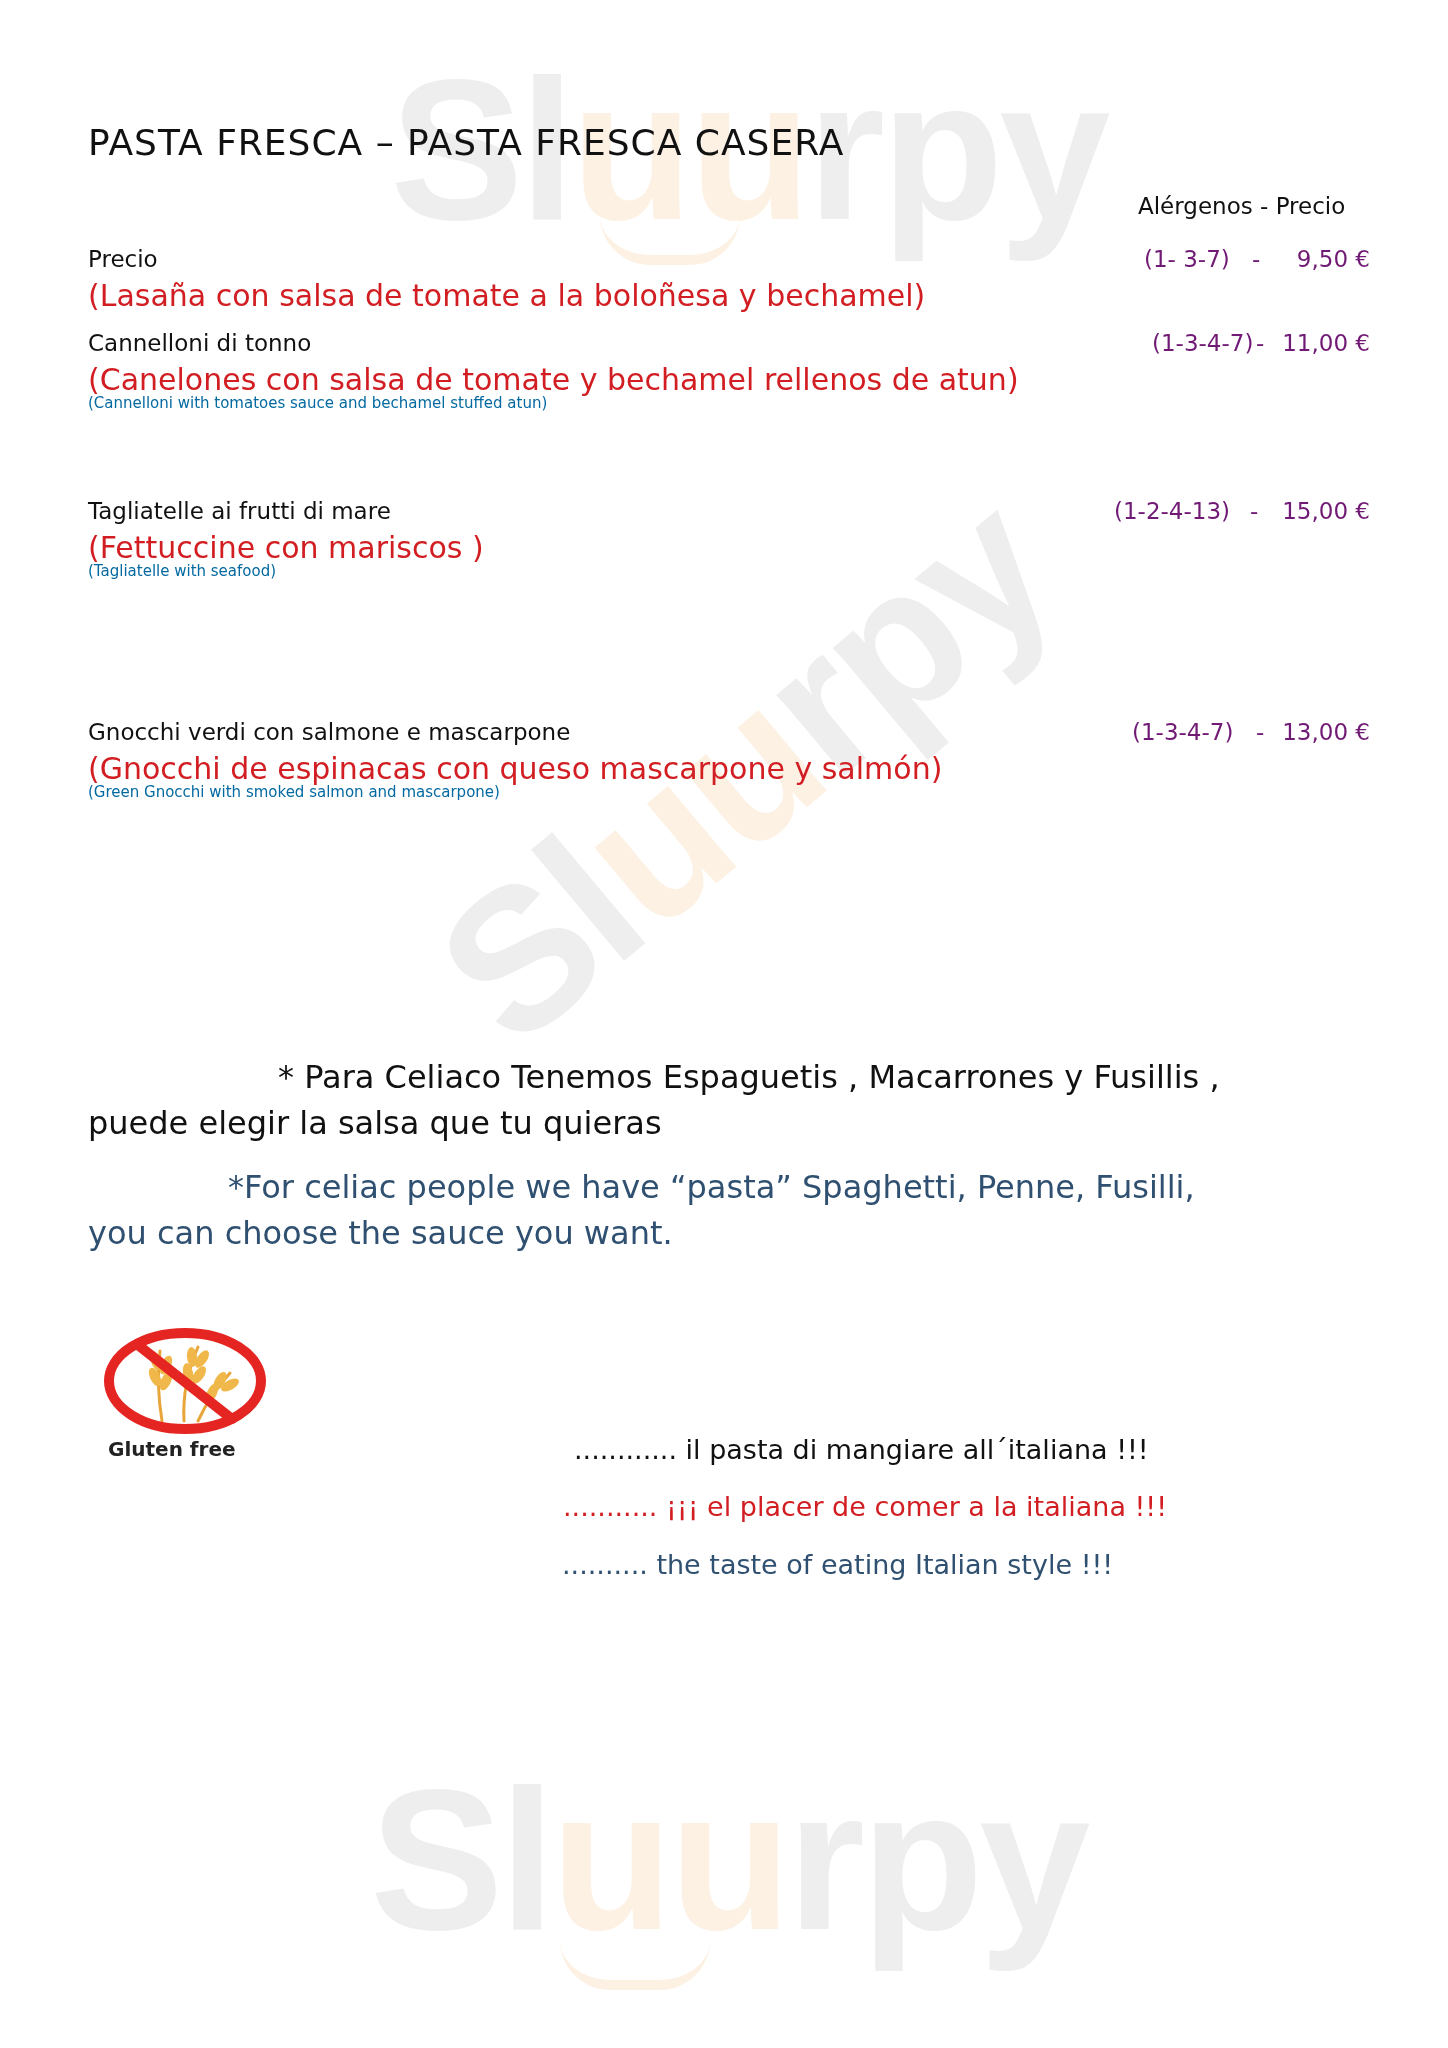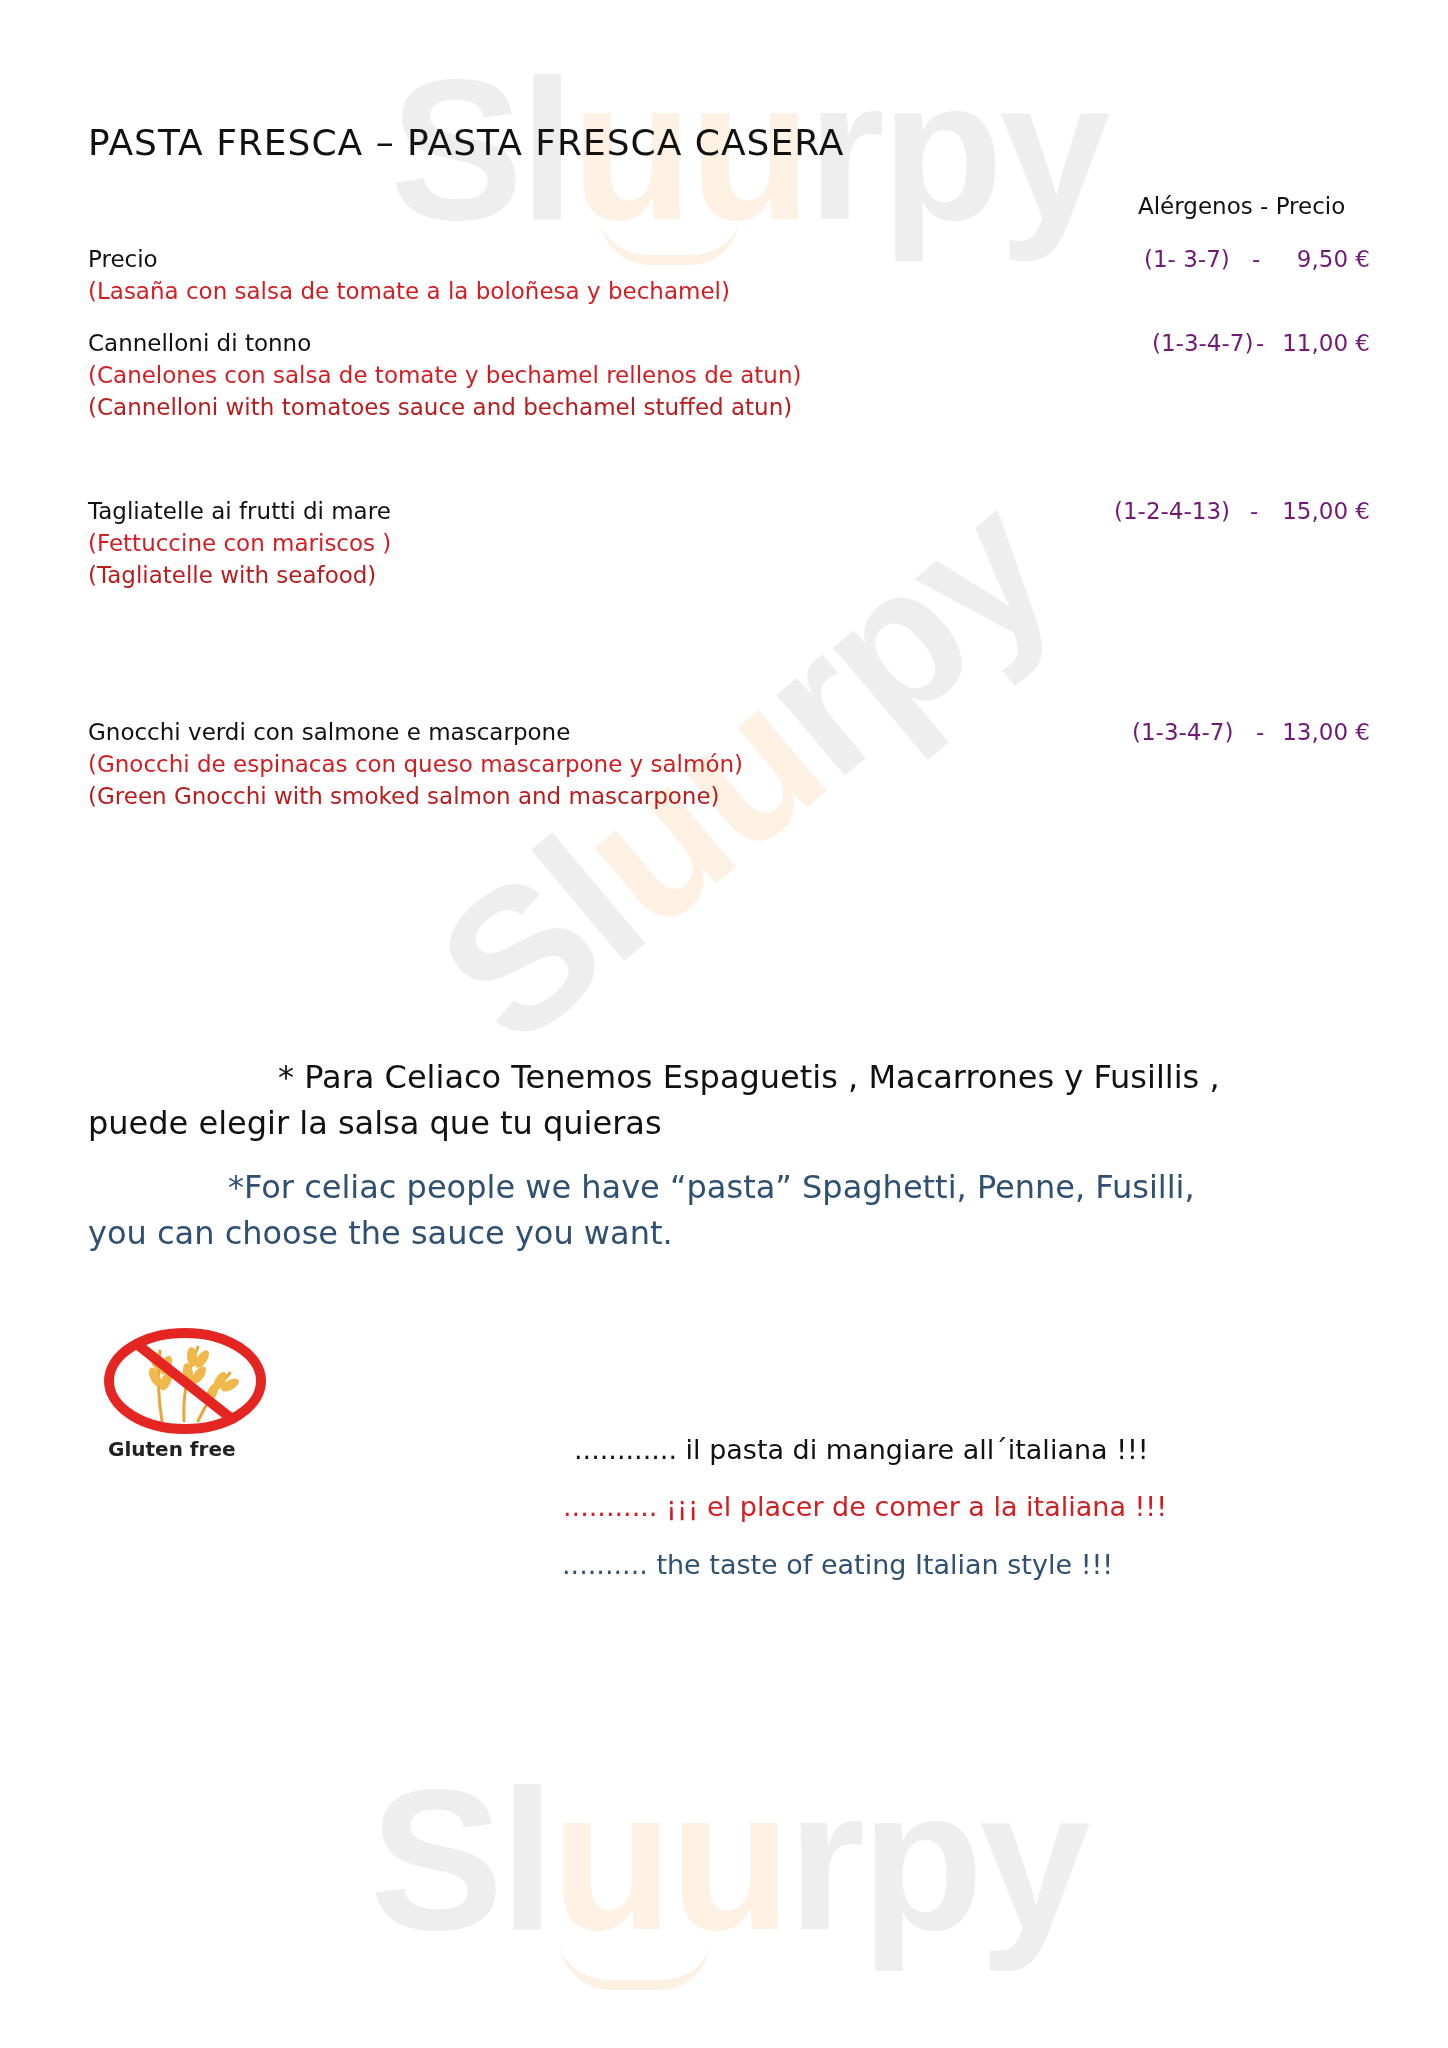--- a/index.html
+++ b/index.html
@@ -9,22 +9,22 @@
   }
   .wm { position: absolute; font-family: "Liberation Sans", sans-serif; font-weight: bold;
         line-height: 1; letter-spacing: -4px; pointer-events: none; white-space: nowrap; }
   .wm .g { color: #eeeeee; }
   .wm .o { color: #fdf1e4; }
   .wm-smile { position: absolute; border-bottom: 10px solid #fdf1e4; border-radius: 0 0 60px 60px; }
   .abs { position: absolute; white-space: nowrap; }
   .title { left: 88px; top: 122px; font-size: 36px; letter-spacing: 1px; color: #111; }
   .col-head { left: 1138px; top: 193px; font-size: 23px; color: #111; }
   .item-name { font-size: 23px; color: #111; }
-  .es { font-size: 23px; color: #d21e22; }
-  .en { font-size: 23px; color: #b91c1c; }
+  .es { font-size: 30px; color: #d21e22; }
+  .en { font-size: 15px; color: #0369a1; }
   .price { font-size: 23px; color: #701a75; text-align: right; width: 300px; }
   .note-es { font-size: 32px; color: #111; }
   .note-en { font-size: 32px; color: #2f5070; }
   .tag { font-size: 27px; }
   .gf { position: absolute; left: 100px; top: 1325px; width: 170px; height: 140px; }
   .gf-label { position: absolute; left: 8px; top: 112px; font-family: "DejaVu Sans", sans-serif;
               font-weight: bold; font-size: 20px; color: #222; }
 </style>
 </head>
 <body>

